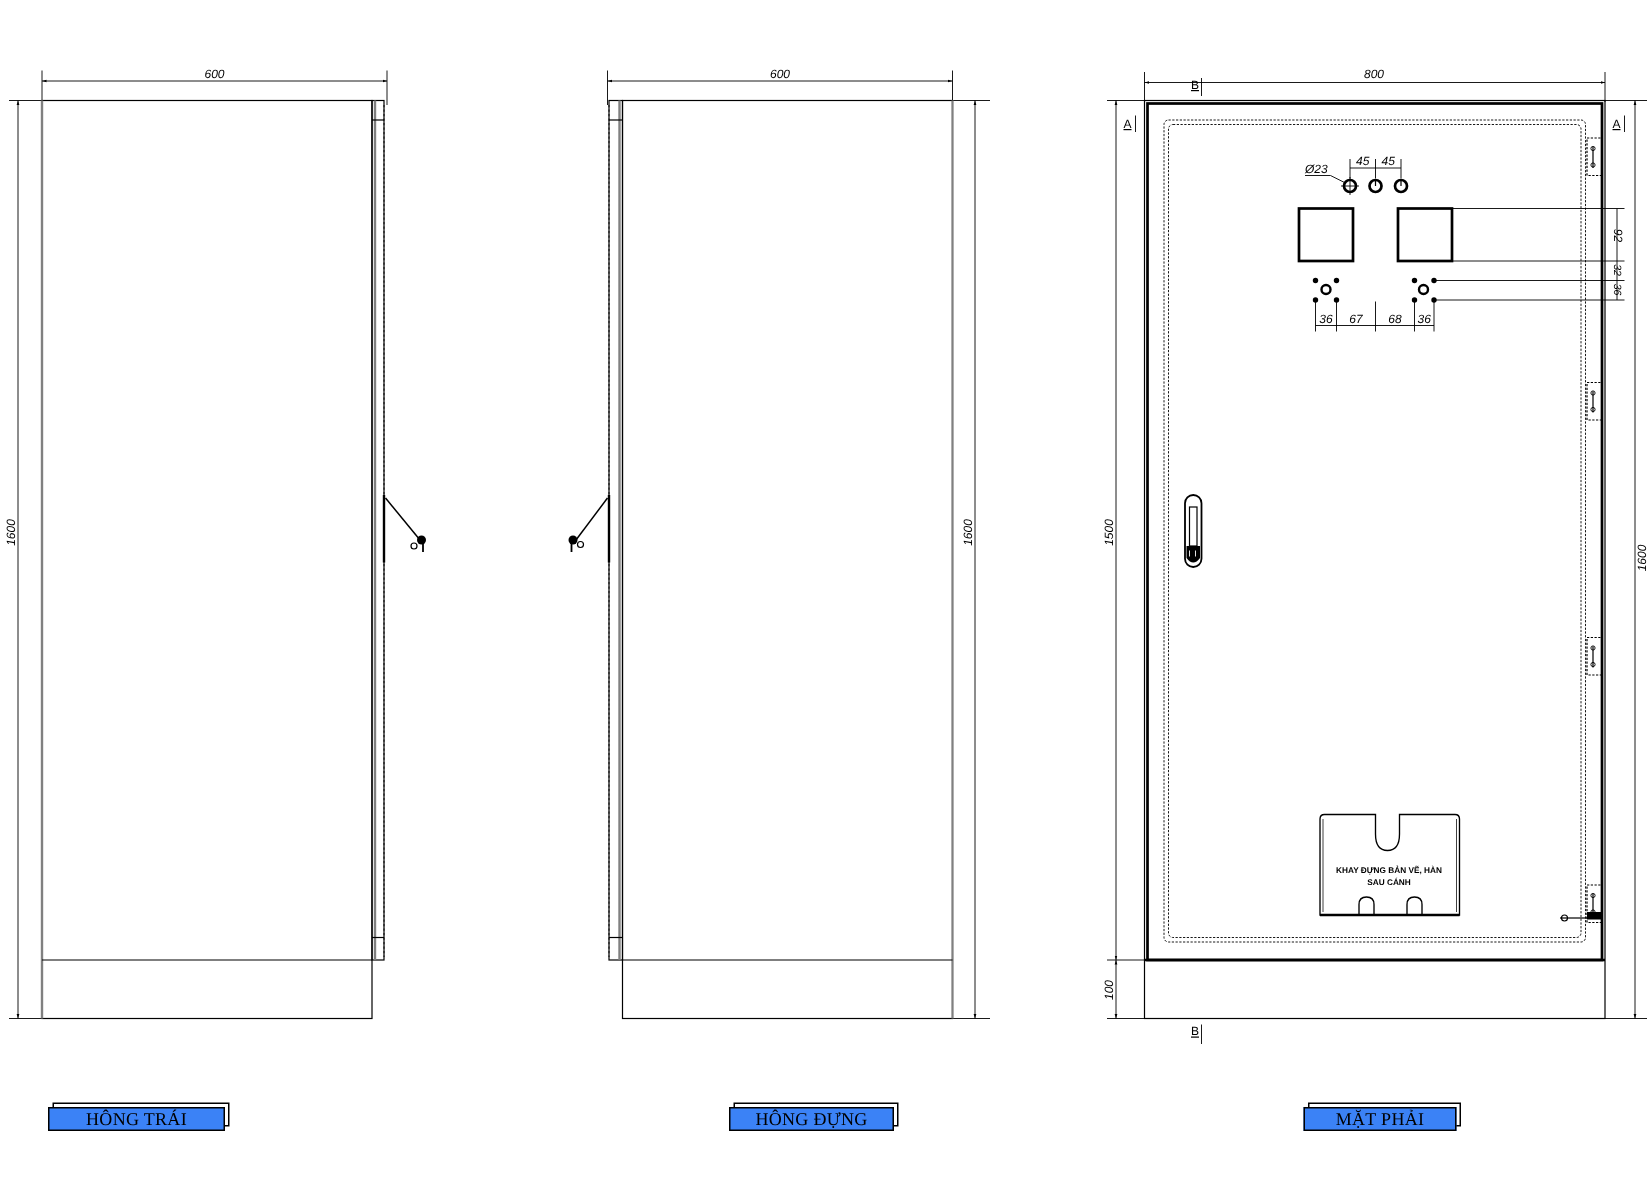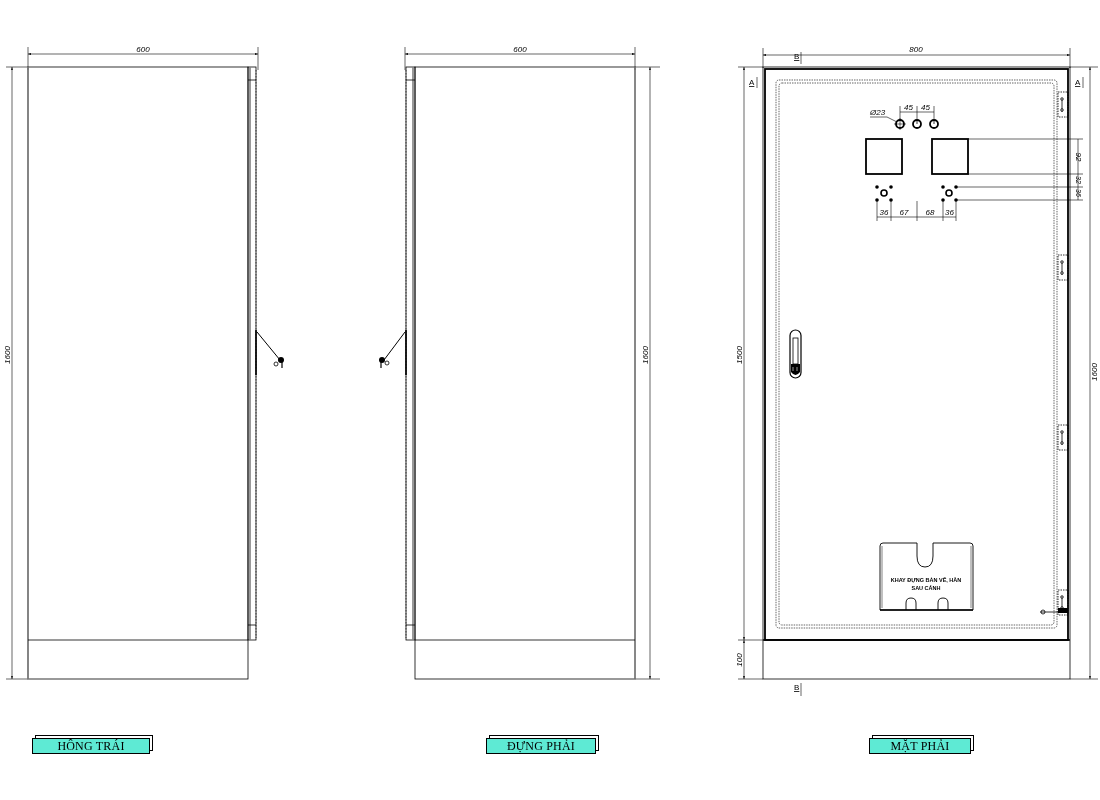--- a/index.html
+++ b/index.html
@@ -1,21 +1,21 @@
 <!DOCTYPE html>
 <html><head>
   <meta charset="utf-8">
   <style>
     html, body { margin: 0; padding: 0; background: #ffffff; }
     body { width: 1100px; height: 800px; position: relative; overflow: hidden; font-family: "Liberation Sans", sans-serif; }
     #drawing { position: absolute; left: 0; top: 0; }
     .dim { font-family: "Liberation Sans", sans-serif; font-size: 8px; font-style: italic; fill: #000; }
     .lbl { font-family: "Liberation Sans", sans-serif; font-size: 8px; fill: #000; }
     .note { font-family: "Liberation Sans", sans-serif; font-size: 5.5px; font-weight: bold; fill: #000; }
-    .title-box { position: absolute; height: 14px; border: 1px solid #000; background: #5eead4; box-shadow: 3px -3px 0 -1px #fff, 3px -3px 0 0 #000; display: flex; align-items: center; justify-content: center; font-family: "Liberation Serif", serif; font-size: 12px; color: #000; letter-spacing: 0.2px; }
+    .title-box { position: absolute; height: 14px; border: 1px solid #000; background: #3b82f6; box-shadow: 3px -3px 0 -1px #fff, 3px -3px 0 0 #000; display: flex; align-items: center; justify-content: center; font-family: "Liberation Serif", serif; font-size: 12px; color: #000; letter-spacing: 0.2px; }
   </style>
 </head>
 <body>
 
 <svg id="drawing" width="1100" height="800" viewBox="0 0 1100 800" xmlns="http://www.w3.org/2000/svg">
   <defs>
     <marker id="arr" markerWidth="6" markerHeight="6" refX="5" refY="3" orient="auto-start-reverse">
       <path d="M0,1.5 L5,3 L0,4.5 Z" fill="#000"></path>
     </marker>
   </defs>
@@ -226,17 +226,17 @@
       <text class="note" x="926" y="582" text-anchor="middle">KHAY ĐỰNG BẢN VẼ, HÀN</text>
       <text class="note" x="926" y="590" text-anchor="middle">SAU CÁNH</text>
     </g>
   </g>
 </svg>
 
 <div class="title-box" style="left:32px; top:738px; width:116px;">
   <span>HÔNG TRÁI</span>
 </div>
 <div class="title-box" style="left:486px; top:738px; width:108px;">
-  <span>ĐỰNG PHẢI</span>
+  <span>HÔNG ĐỰNG</span>
 </div>
 <div class="title-box" style="left:869px; top:738px; width:100px;">
   <span>MẶT PHẢI</span>
 </div>
 
 </body></html>

